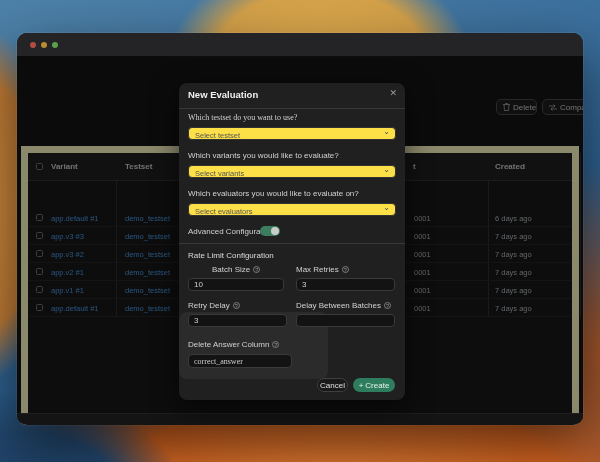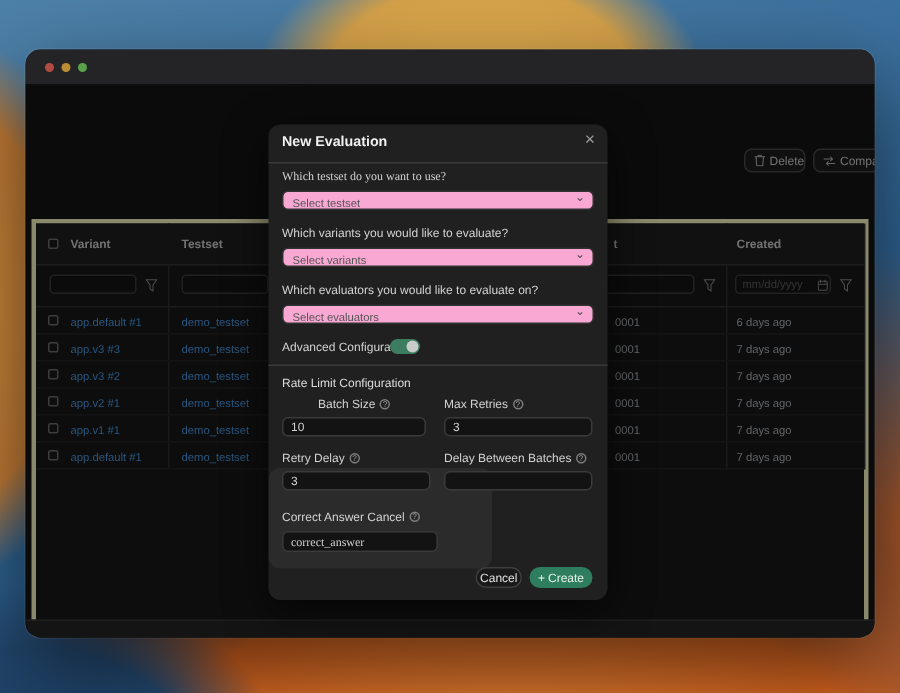--- a/index.html
+++ b/index.html
@@ -24,21 +24,21 @@
   .tl-dot { position:absolute; top:9px; width:6px; height:6px; border-radius:50%; }
 
   .content { position:absolute; left:0; top:24px; right:0; bottom:0; background:#151515; }
 
   .tb-btn { position:absolute; top:42px; height:16px; border:1px solid #4a4a4a; border-radius:5px;
     background:#1e1e1e; color:#cfcfcf; font-size:8px; display:flex; align-items:center; gap:3px;
     padding:0 6px; white-space:nowrap; }
   .tb-btn svg { flex:0 0 auto; }
 
   .table { position:absolute; left:4px; top:89px; width:558px; height:291px;
-    border:3px solid #fef9c3; background:#181818; }
+    border:7px solid #fef9c3; background:#181818; }
   .thead { position:absolute; left:0; top:0; right:0; height:28px; background:#202020; border-bottom:1px solid #343434; }
   .th { position:absolute; top:9px; font-size:8px; font-weight:bold; color:#cfcfcf; }
   .tfilter { position:absolute; left:0; top:28px; right:0; height:28px; border-bottom:1px solid #343434; }
   .f-input { position:absolute; top:6px; height:13px; background:#151515; border:1px solid #3c3c3c;
     border-radius:3px; color:#cfcfcf; font-size:7.5px; padding:0 4px; font-family:"Liberation Sans",sans-serif; width:58px; }
   .f-input::placeholder { color:#5f5f5f; }
   .funnel { position:absolute; top:9px; width:8px; height:9px; }
   .vline { position:absolute; top:0; width:1px; height:164px; background:#313131; }
   .trow { position:absolute; left:0; right:0; height:18px; border-bottom:1px solid #262626; }
   .cell { position:absolute; top:5px; font-size:7.5px; color:#b0b6bc; white-space:nowrap; }
@@ -49,21 +49,21 @@
   .mask { position:absolute; left:0; top:24px; right:0; bottom:0; background:rgba(0,0,0,.45); z-index:5; }
 
   .modal { position:absolute; left:162px; top:50px; width:226px; height:317px; background:#202020;
     border-radius:8px; z-index:10; box-shadow:0 8px 28px rgba(0,0,0,.6); }
   .m-title { position:absolute; left:9px; top:6px; font-size:9.5px; font-weight:bold; color:#f0f0f0; }
   .m-close { position:absolute; right:8px; top:5px; font-size:9px; color:#9a9a9a; cursor:pointer; }
   .m-div { position:absolute; left:0; right:0; height:1px; background:#383838; }
   .m-label { position:absolute; font-size:8px; color:#d2d2d2; display:flex; align-items:center; gap:3px; white-space:nowrap; }
   .info { display:inline-block; width:7px; height:7px; border:1px solid #7d7d7d; border-radius:50%;
     color:#9a9a9a; font-size:5.5px; line-height:6.5px; text-align:center; }
-  .m-select { position:absolute; left:9px; width:208px; height:13px; background:#f9a8d4;
+  .m-select { position:absolute; left:9px; width:208px; height:13px; background:#fde047;
     border:1px solid #323232; border-radius:4px; }
   .m-select .ph { position:absolute; left:6px; top:2.5px; font-size:7.5px; color:#555; }
   .m-select .chev { position:absolute; right:5px; top:-1px; font-size:8px; color:#4f4f4f; }
   .m-input { position:absolute; height:13px; background:#131313; border:1px solid #3a3a3a;
     border-radius:4px; color:#d0d0d0; font-size:8px; padding:0 5px; font-family:"Liberation Sans",sans-serif; }
   .switch { position:absolute; left:81px; top:143px; width:20px; height:10px; border-radius:5px; background:#3c7d5f; }
   .switch .knob { position:absolute; right:1px; top:1px; width:8px; height:8px; border-radius:50%; background:#c8cdc9; }
   .m-highlight { position:absolute; left:0px; top:229px; width:149px; height:67px;
     background:rgba(255,255,255,.05); border-radius:8px; }
   .btn-cancel { position:absolute; left:138px; top:295px; width:31px; height:14px; background:#191919;
@@ -113,39 +113,20 @@
 
         <div class="thead">
           <span class="cbx" style="top:10px;"></span>
           <span class="th" style="left:23px;">Variant</span>
           <span class="th" style="left:97px;">Testset</span>
           <span class="th" style="left:385px;">t</span>
           <span class="th" style="left:467px;">Created</span>
           <span class="th" style="left:494px;color:#9a9a9a;font-weight:normal;">↓</span>
         </div>
 
-        <div class="tfilter">
-          <input class="f-input" style="left: 9px;">
-          <svg class="funnel" style="left:73px;" viewBox="0 0 8 9">
-              <path d="M.5.5h7L5 4v4L3 6.6V4z" stroke="#8a8a8a" stroke-width=".7" fill="none"></path>
-            </svg>
-          <input class="f-input" style="left: 97px;">
-          <input class="f-input" style="left: 350px; width: 89px;">
-          <svg class="funnel" style="left:445px;" viewBox="0 0 8 9">
-              <path d="M.5.5h7L5 4v4L3 6.6V4z" stroke="#8a8a8a" stroke-width=".7" fill="none"></path>
-            </svg>
-          <input class="f-input" style="left: 466px; width: 64px; padding-right: 12px;" placeholder="mm/dd/yyyy">
-          <svg style="position:absolute;left:521px;top:9px;" width="7" height="8" viewBox="0 0 7 8">
-              <rect x=".5" y="1.5" width="6" height="6" rx=".8" stroke="#8a8a8a" stroke-width=".7" fill="none"></rect>
-              <path d="M2 .5v2M5 .5v2M.5 3.5h6" stroke="#8a8a8a" stroke-width=".7"></path>
-            </svg>
-          <svg class="funnel" style="left:536px;" viewBox="0 0 8 9">
-              <path d="M.5.5h7L5 4v4L3 6.6V4z" stroke="#8a8a8a" stroke-width=".7" fill="none"></path>
-            </svg>
-        </div>
 
         <div class="trow" style="top:56px;">
           <span class="cbx" style="top:5px;"></span>
           <span class="cell link" style="left:23px;">app.default #1</span>
           <span class="cell link" style="left:97px;">demo_testset</span>
           <span class="cell" style="left:386px;">0001</span>
           <span class="cell" style="left:467px;">6 days ago</span>
         </div>
         <div class="trow" style="top:74px;">
           <span class="cbx" style="top:5px;"></span>
@@ -239,21 +220,21 @@
         <span class="info">?</span>
       </div>
       <div class="m-label" style="left:117px;top:218px;">
         <span>Delay Between Batches</span>
         <span class="info">?</span>
       </div>
       <input class="m-input" style="left: 9px; top: 231px; width: 99px;" value="3">
       <input class="m-input" style="left: 117px; top: 231px; width: 99px;">
 
       <div class="m-label" style="left:9px;top:257px;">
-        <span>Correct Answer Cancel</span>
+        <span>Delete Answer Column</span>
         <span class="info">?</span>
       </div>
       <input class="m-input" style="left: 9px; top: 271px; width: 104px; height: 14px; font-family: Liberation Serif, serif;" value="correct_answer">
 
       <button class="btn-cancel">
         <span>Cancel</span>
       </button>
       <button class="btn-create">
         <span>+</span>
         <span>Create</span>

